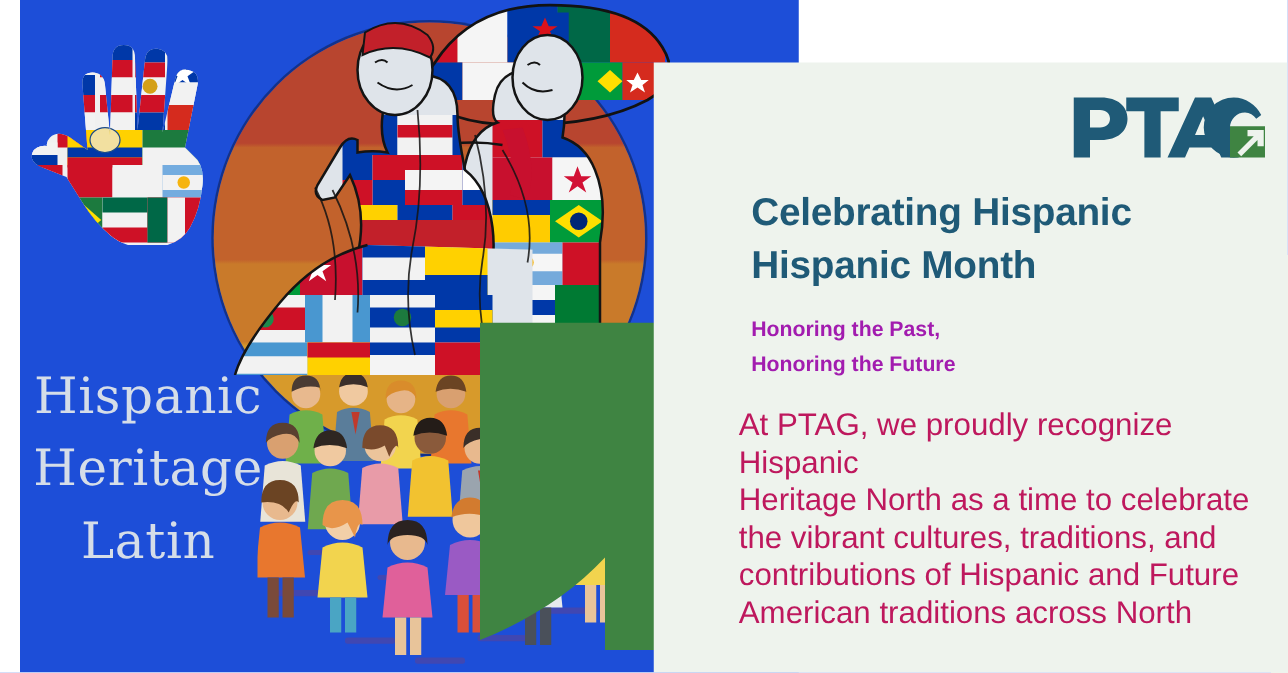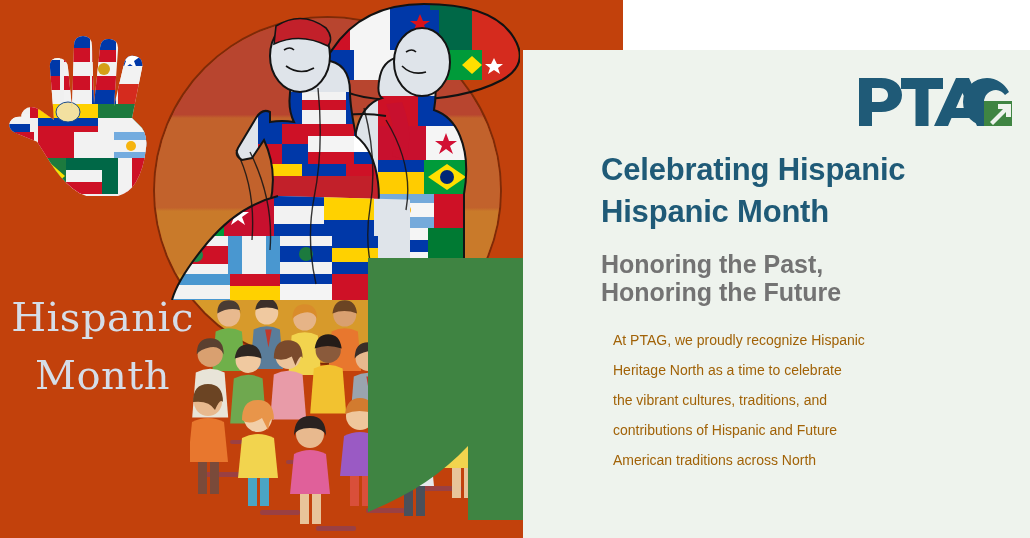--- a/index.html
+++ b/index.html
@@ -12,23 +12,23 @@
   #banner {
     position: relative;
     width: 1030px; height: 538px;
     background: #ffffff;
     overflow: hidden;
   }
 
   
   .left-panel {
     position: absolute;
-    left: 0; top: 0;
+    left: 16px; top: 0;
     width: 623px; height: 538px;
-    background: #c2410c;
+    background: #1d4ed8;
     overflow: hidden;
   }
 
   
   .disc {
     position: absolute;
     left: 155px; top: 18px;
     width: 345px; height: 345px;
     border-radius: 50%;
     background: linear-gradient(180deg,
@@ -90,33 +90,33 @@
     font-weight: bold;
     line-height: 42px;
     color: #1f5a77;
     letter-spacing: -0.2px;
   }
   .headline span { display: block; }
   .subhead {
     position: absolute;
     left: 78px; top: 200px;
     width: 400px;
-    font-size: 25px;
+    font-size: 17px;
     font-weight: bold;
     line-height: 28px;
-    color: #737373;
+    color: #a21caf;
   }
   .subhead span { display: block; }
   .body-copy {
     position: absolute;
-    left: 90px; top: 275px;
+    left: 68px; top: 275px;
     width: 412px;
-    font-size: 14px;
+    font-size: 25px;
     line-height: 30px;
-    color: #a16207;
+    color: #be185d;
   }
   .body-copy span { display: block; }
 </style>
 </head>
 <body>
 
 <div id="banner">
 
   <div class="left-panel">
 
@@ -500,21 +500,22 @@
       </g>
     </svg>
 
     <svg class="green-arrow" viewBox="0 0 203 262" preserveAspectRatio="none">
       <path d="M0 0 L203 0 L203 262 L100 262 L100 188
                C74 216 40 238 0 254 Z" fill="#3f8442"></path>
     </svg>
 
     <div class="left-title">
       <span>Hispanic</span>
-      <span>Month</span>
+      <span>Heritage</span>
+      <span>Latin</span>
     </div>
   </div>
 
   <div class="right-panel">
 
     <svg class="logo" viewBox="0 0 155 62">
       <g fill="#1f5a77">
 
         <path d="M2 8 h22 c13 0 21 7 21 17 0 10 -8 17 -21 17 h-9 v14 h-13 Z
                  M15 18 v14 h8 c5 0 8 -3 8 -7 0 -4 -3 -7 -8 -7 Z"></path>

